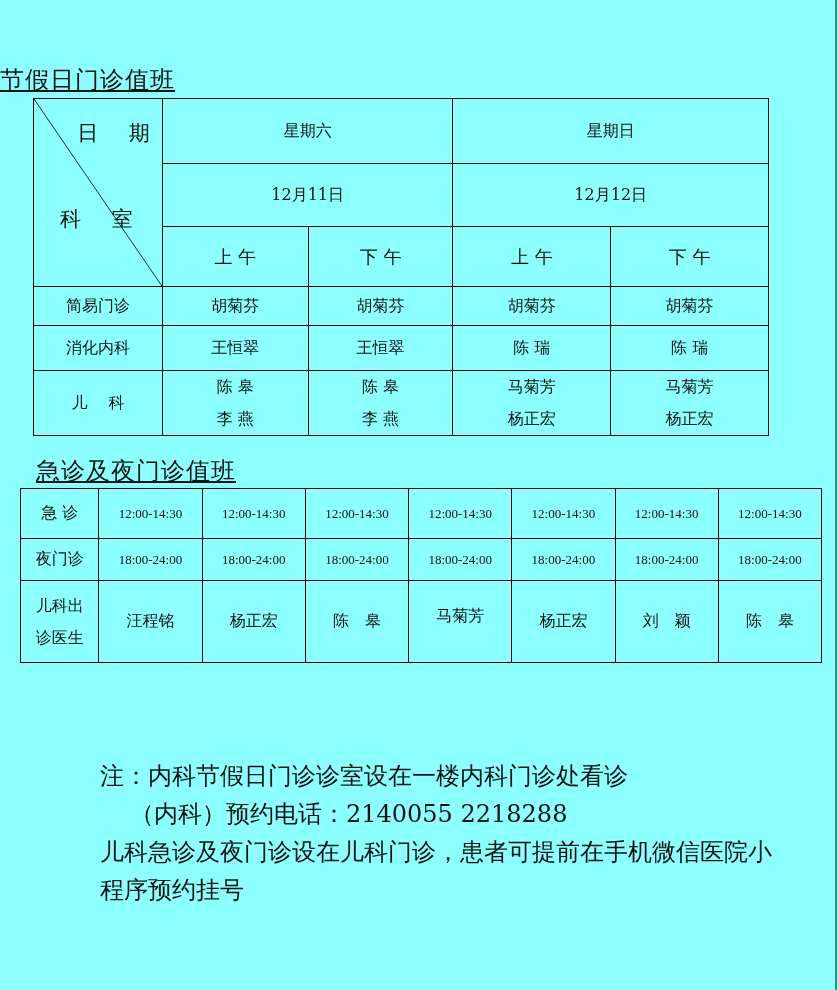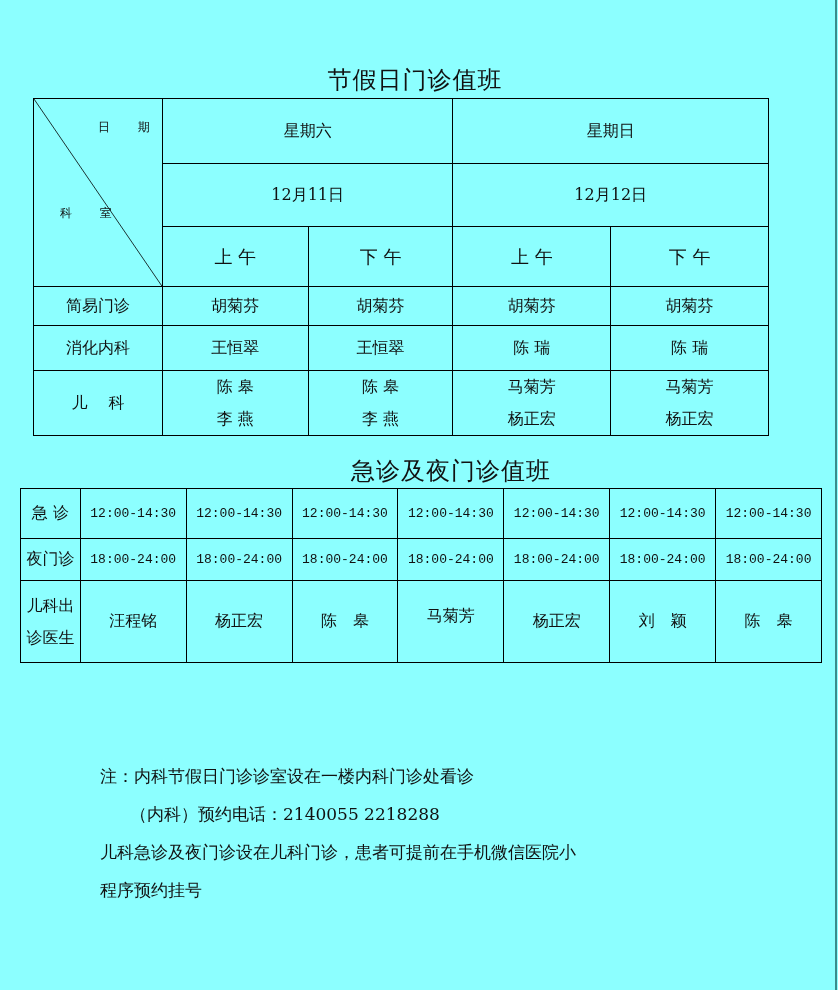--- a/index.html
+++ b/index.html
@@ -1,35 +1,35 @@
 <!DOCTYPE html>
 <html><head>
 <meta charset="utf-8">
 <style>
   html, body { margin:0; padding:0; }
   body {
     width:838px; height:990px; background:#8cffff; position:relative; overflow:hidden;
     font-family: "DejaVu Serif", "Liberation Serif", serif; color:#111;
   }
   .right-edge { position:absolute; left:835px; top:0; width:2px; height:990px; background:#3a8c8c; }
-  .title { position:absolute; text-align:center; font-size:24px; letter-spacing:1px; }
+  .title { position:absolute; text-align:left; font-size:24px; letter-spacing:1px;text-decoration:underline; }
   #t1-title { left:0; width:830px; top:64px; }
   #t2-title { left:4px; width:830px; top:455px;margin-left:32px; }
   table { position:absolute; border-collapse:collapse; }
   td { border:1.5px solid #000; text-align:center; vertical-align:middle; padding:0; font-size:16px; }
   #t1 { left:33px; top:98px; width:736px; }
   #t2 { left:20px; top:488px; width:802px; }
   .diag { position:relative; }
   .diag svg { position:absolute; left:0; top:0; width:100%; height:100%; }
-  .lbl { position:absolute; font-size:12px; letter-spacing:12px; }
+  .lbl { position:absolute; font-size:21px; letter-spacing:12px; }
   .two { line-height:32px; }
-  .notes { position:absolute; left:100px; top:757px; font-size:17px; line-height:38px; }
+  .notes { position:absolute; left:100px; top:757px; font-size:24px; line-height:38px; }
   .notes div { white-space:nowrap; }
   .indent { padding-left:30px; }
-  .mono { font-family:Liberation Mono, monospace; font-size:13px; }
+  .mono { font-family:Liberation Serif, serif; font-size:13px; }
 </style>
 </head>
 <body>
 
 <div class="right-edge"></div>
 
 <div class="title" id="t1-title">节假日门诊值班</div>
 
 <table id="t1">
   <tbody>

